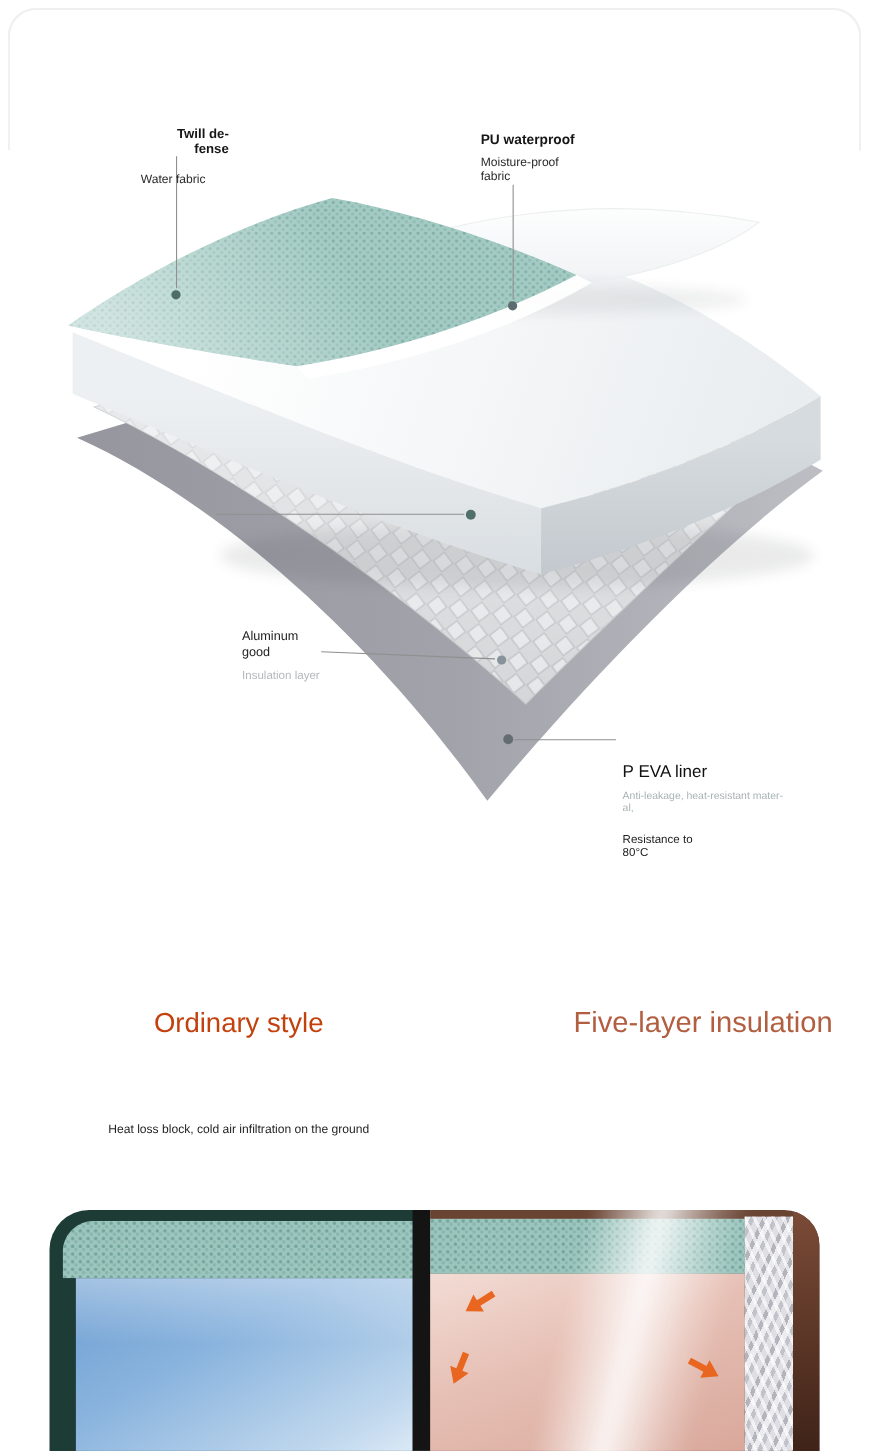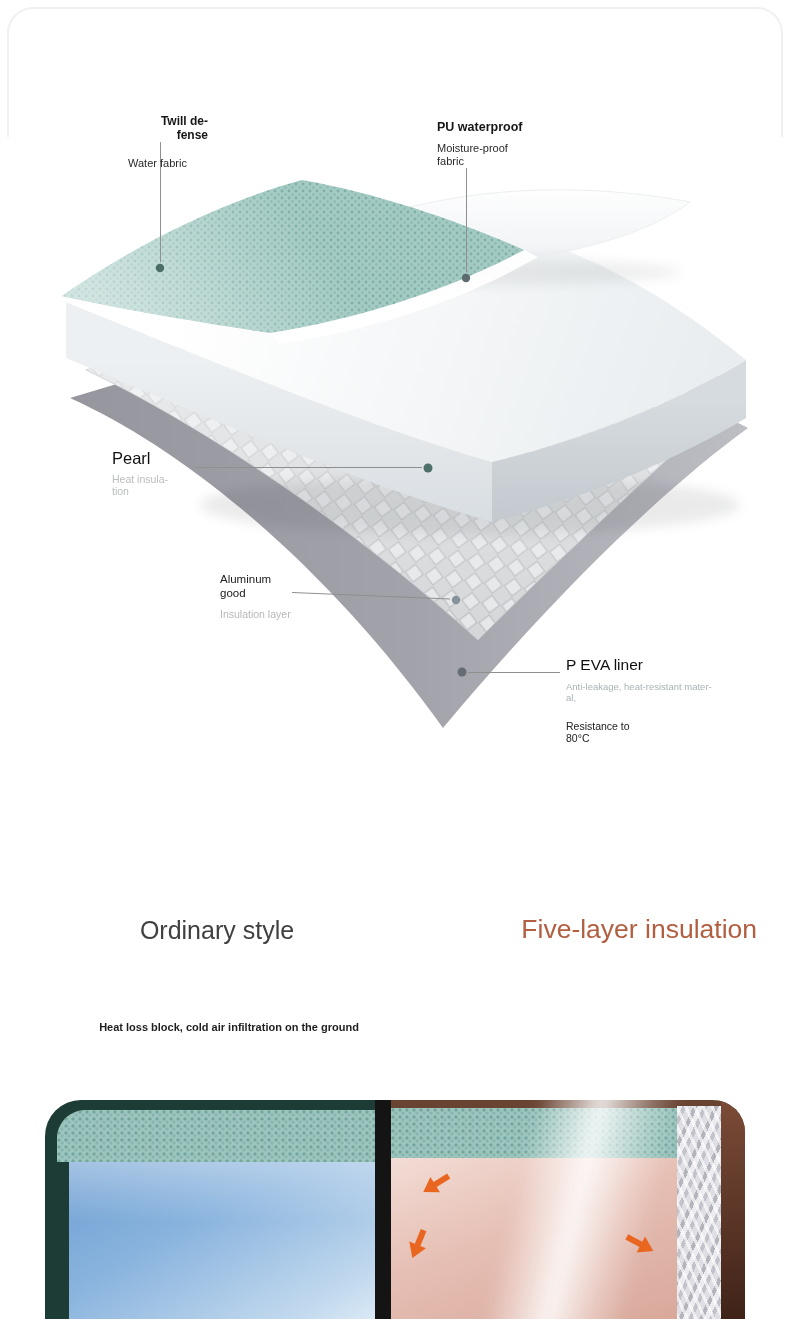--- a/index.html
+++ b/index.html
@@ -26,31 +26,31 @@
   .lbl-pu .ls { font-size:11px; color:#2a2a2a; margin-top:8px; line-height:1.2; }
 
   .lbl-pearl { left:112px; top:449px; width:120px; }
   .lbl-pearl .lt { font-size:16.5px; font-weight:400; color:#111; }
   .lbl-pearl .ls { font-size:10.5px; color:#b9bcbe; margin-top:5px; line-height:1.15; }
 
   .lbl-alum { left:220px; top:572px; width:120px; }
   .lbl-alum .lt { font-size:11.5px; color:#222; line-height:1.25; }
   .lbl-alum .ls { font-size:10.5px; color:#b5b8ba; margin-top:7px; }
 
-  .lbl-peva { left:566px; top:656px; width:180px; }
+  .lbl-peva { left:566px; top:693px; width:180px; }
   .lbl-peva .lt { font-size:15.5px; color:#101010; }
   .lbl-peva .ls { font-size:9.5px; color:#a9b2b5; margin-top:7px; line-height:1.2; }
   .lbl-peva .note { font-size:10.5px; color:#222; margin-top:16px; line-height:1.2; white-space:pre-line; }
 
   
   .cmp-title { position:absolute; font-weight:400; }
   .cmp-title.t-left  { left:58px;  top:916px; width:318px; text-align:center; font-size:25px; color:#5e8fc7; }
   .cmp-title.t-right { left:412px; top:914px; width:345px; text-align:right; font-size:26.5px; color:#b25e41; }
   .cmp-desc { position:absolute; font-size:11px; color:#1f1f1f; }
-  .cmp-desc.d-left  { left:72px;  top:1021px; width:314px; text-align:center;font-weight:bold; }
+  .cmp-desc.d-left  { left:60px;  top:1021px; width:314px; text-align:center; }
   .cmp-desc.d-right { left:437px; top:1015px; width:238px; line-height:1.3; }
 
   
   .photo { position:absolute; left:45px; top:1100px; width:700px; height:219px; }
 
   .knit-tx {
     background-color:#9cc5be;
     background-image:
       radial-gradient(circle at 2px 2px, #74a69e 1.3px, transparent 1.9px),
       radial-gradient(circle at 5px 5px, #88b6ae 1.3px, transparent 1.9px);
@@ -180,41 +180,36 @@
 fense</div>
     <div class="ls">Water fabric</div>
   </div>
 
   <div class="lbl lbl-pu">
     <div class="lt">PU waterproof</div>
     <div class="ls">Moisture-proof
 fabric</div>
   </div>
 
-  <div class="lbl lbl-pearl">
-    <div class="lt">Pearl</div>
-    <div class="ls">Heat insula-
-tion</div>
-  </div>
 
   <div class="lbl lbl-alum">
     <div class="lt">Aluminum
 good</div>
     <div class="ls">Insulation layer</div>
   </div>
 
   <div class="lbl lbl-peva">
     <div class="lt">P EVA liner</div>
     <div class="ls">Anti-leakage, heat-resistant mater-
 al,</div>
     <div class="note">Resistance to
 80°C</div>
   </div>
 
-  <div class="cmp-title t-left" style="color: #404040;">Ordinary style</div>
+  <div class="cmp-title t-left" style="color: #c2410c;">Ordinary style</div>
   <div class="cmp-title t-right" style="color: rgb(178, 94, 65);">Five-layer insulation</div>
 
   <div class="cmp-desc d-left">Heat loss block, cold air infiltration on the ground</div>
 
   <section class="photo">
 
     <div class="mat-left">
       <div class="band knit-tx"></div>
       <div class="blue-core"></div>
     </div>

